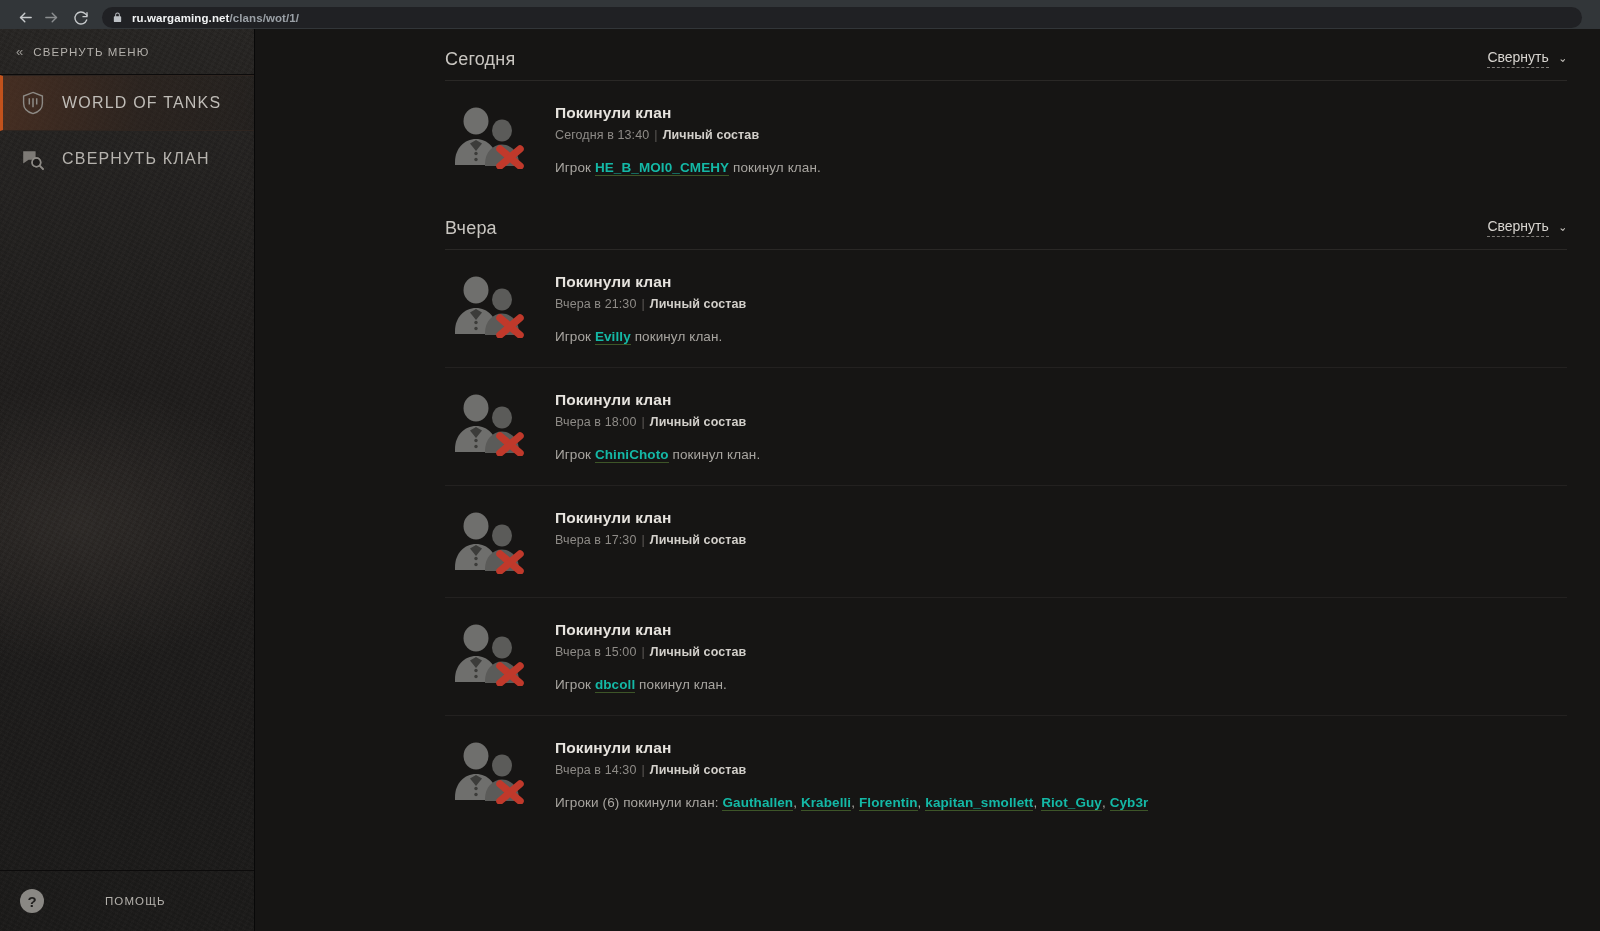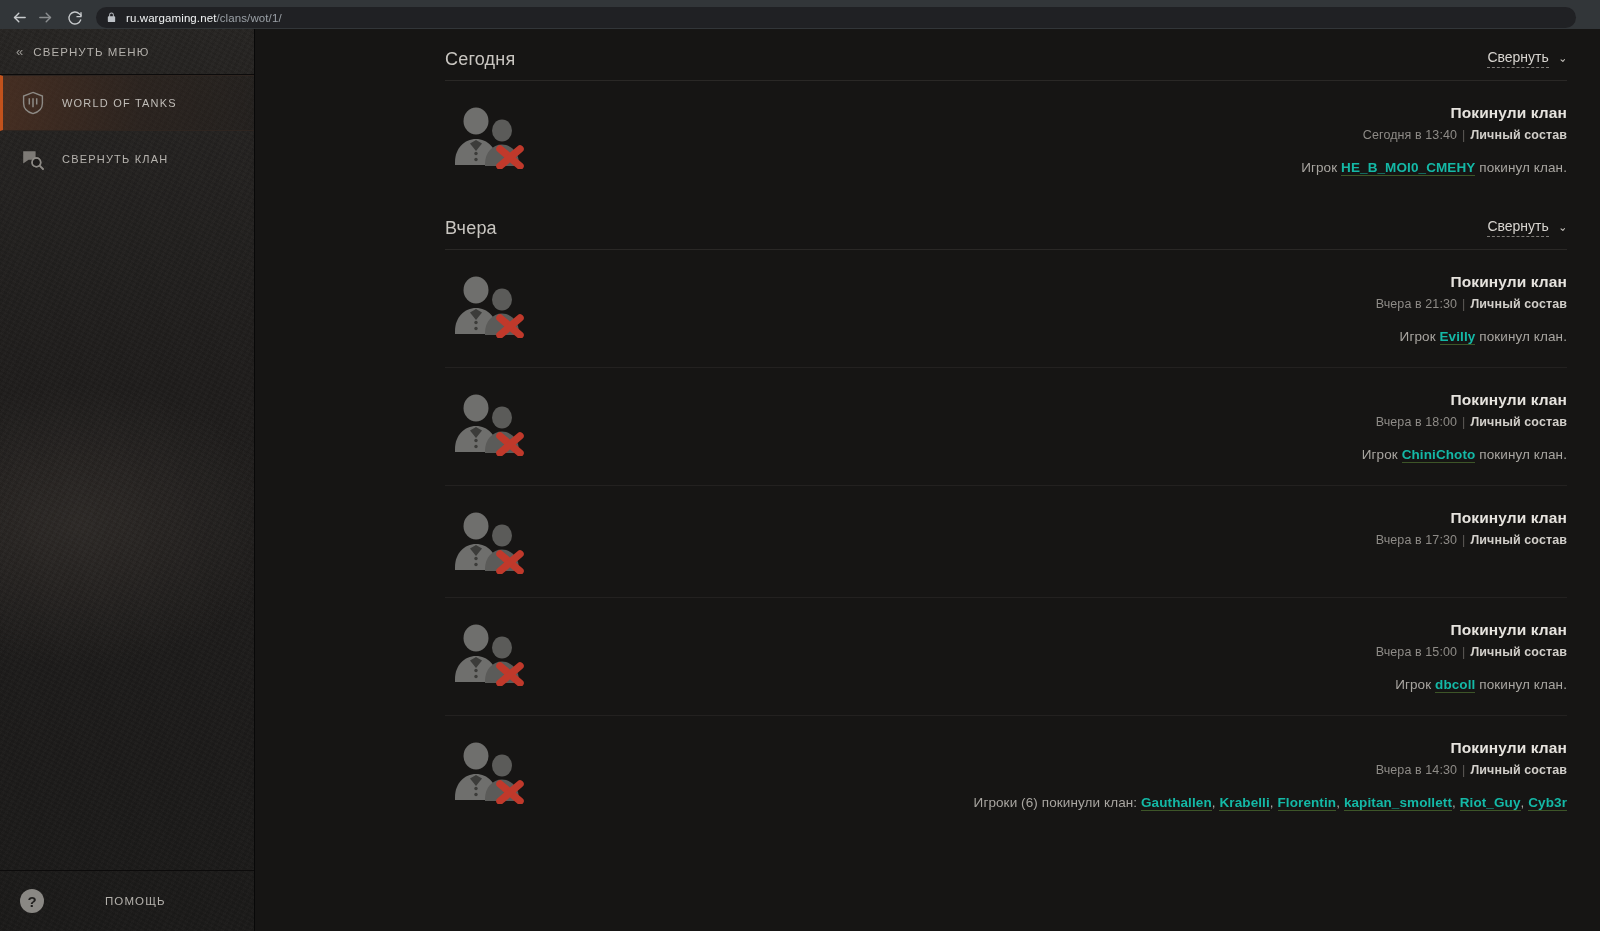--- a/index.html
+++ b/index.html
@@ -14,21 +14,22 @@
 
   
   #browser-chrome {
     position: absolute;
     top: 0; left: 0;
     width: 1600px;
     height: 35px;
     background: #323639;
     display: flex;
     align-items: center;
-    padding: 0 6px;
+    padding: 0 12px;
+    font-weight: bold;
   }
   .nav-btn {
     width: 26px; height: 26px;
     display: flex; align-items: center; justify-content: center;
     color: #c8cbcd;
     flex: 0 0 auto;
   }
   .nav-btn svg { display: block; }
   .nav-btn.disabled { color: #8b8e90; }
 
@@ -130,21 +131,21 @@
     min-width: 34px;
     display: flex;
     align-items: center;
     justify-content: center;
     color: #8d8a85;
     margin-right: 12px;
   }
   .nav-icon svg { display: block; }
   .nav-label {
     color: #b6b3ae;
-    font-size: 11px;
+    font-size: 16px;
     letter-spacing: 1.2px;
   }
   .nav-item.active .nav-label { color: #c0bdb8; }
 
   #sidebar-footer {
     position: absolute;
     left: 0; bottom: 0;
     width: 100%;
     height: 61px;
     border-top: 1px solid #0c0b0b;
@@ -173,21 +174,20 @@
   }
 
   
   #content {
     position: absolute;
     top: 0; left: 255px;
     width: 1345px;
     height: 902px;
     background: #161514;
     overflow: hidden;
-    text-align: right;
   }
   #feed {
     padding-left: 190px;
     padding-right: 33px;
   }
 
   .section-head {
     position: relative;
     display: flex;
     align-items: flex-end;

